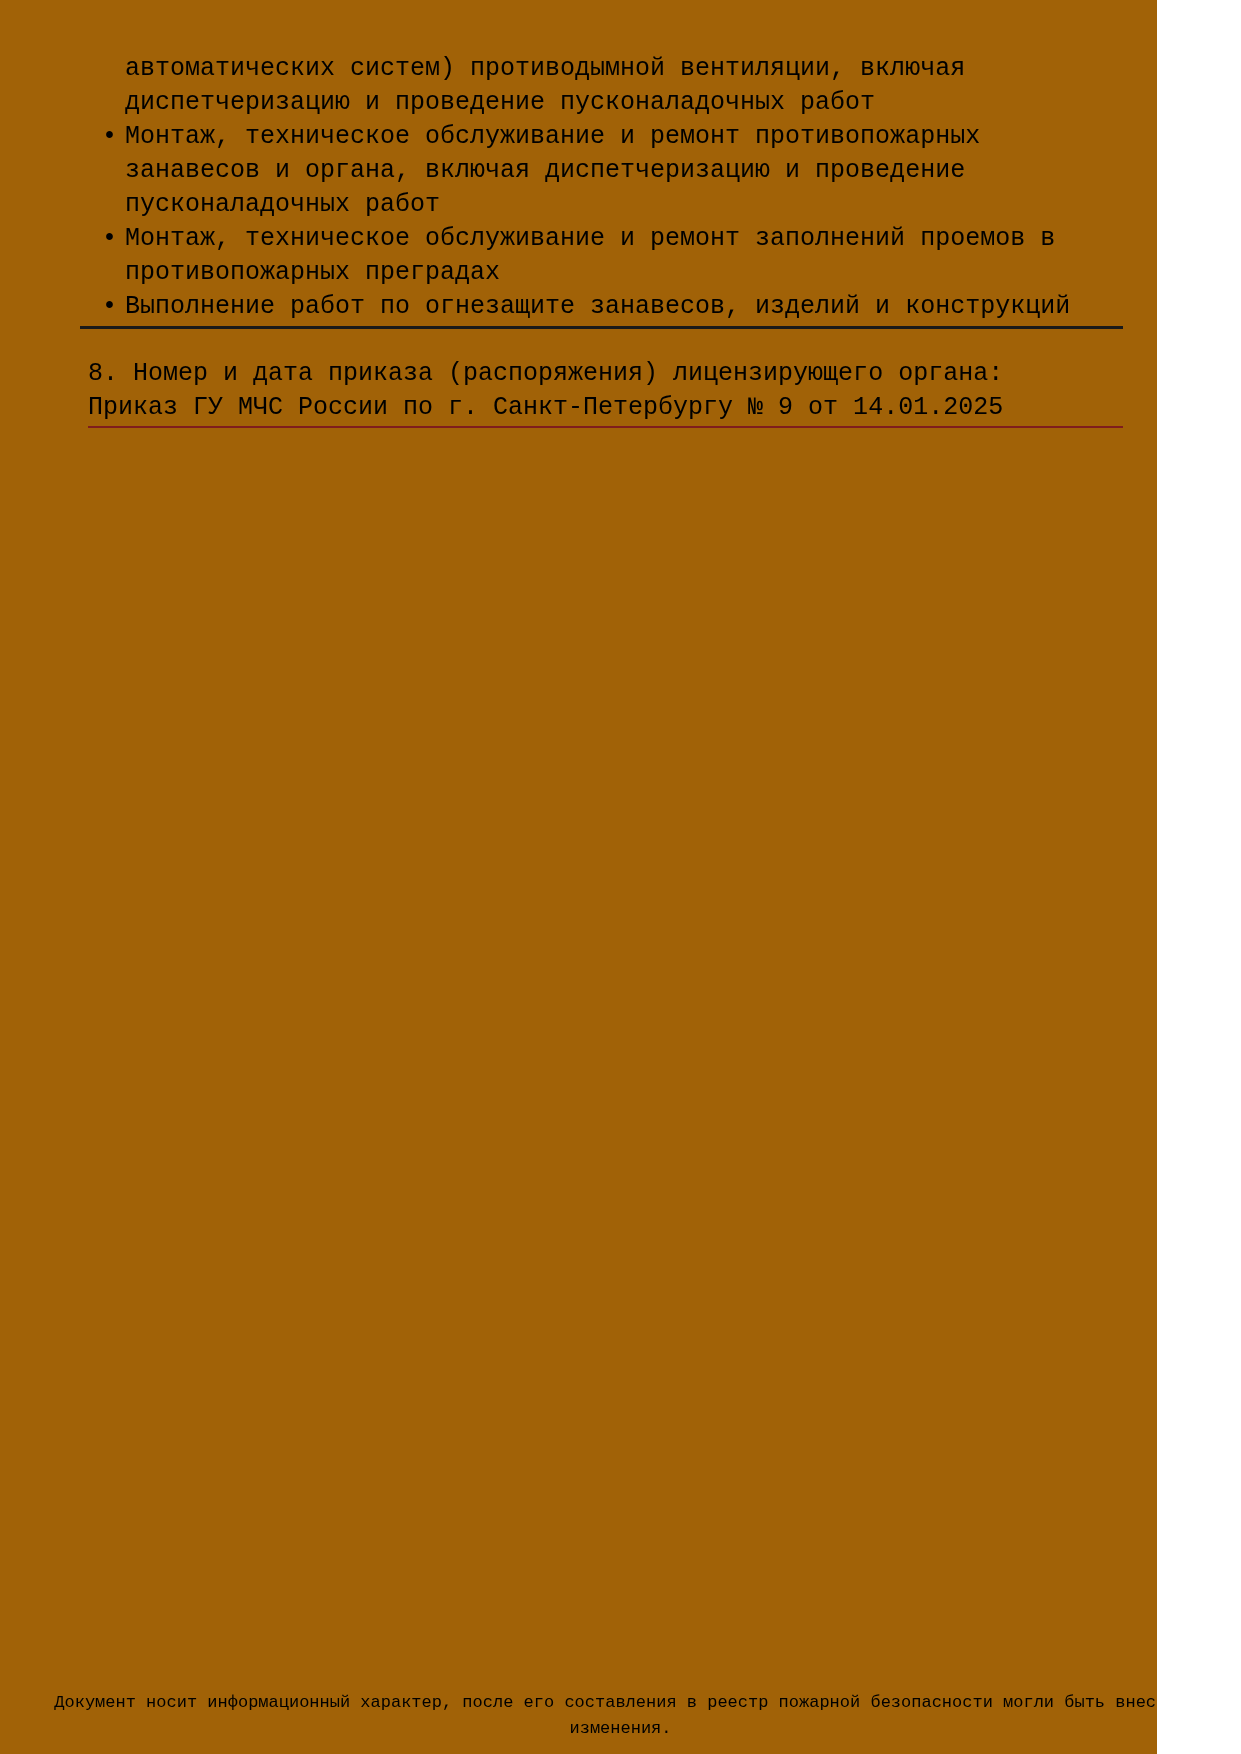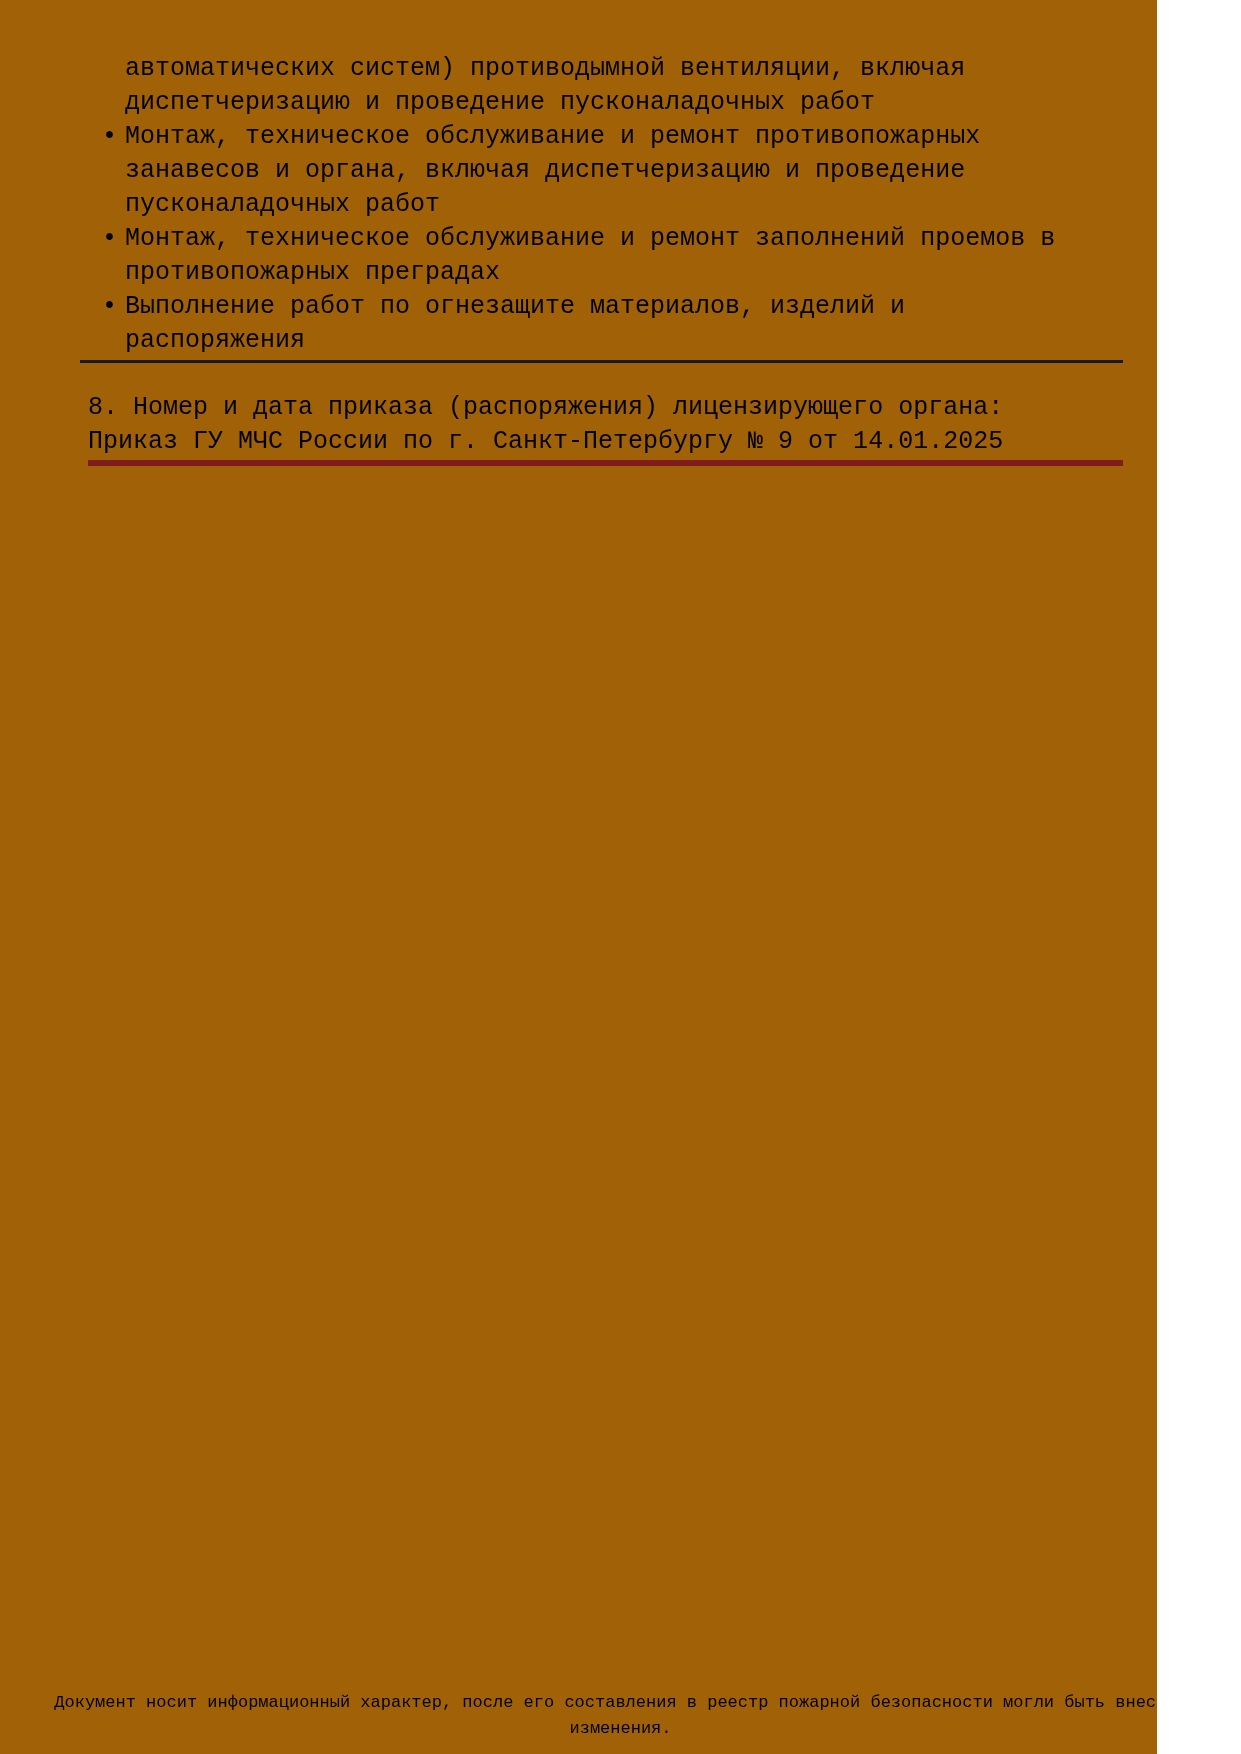--- a/index.html
+++ b/index.html
@@ -52,21 +52,21 @@
   .section8 {
     margin-top: 28px;
   }
   .section8-label {
     line-height: 34px;
   }
   .section8-value {
     display: block;
     width: 1035px;
     line-height: 33px;
-    border-bottom: 6px solid #7f1d1d;
+    border-bottom: 2px solid #7f1d1d;
     padding-bottom: 2px;
   }
   .footer-note {
     position: absolute;
     left: 0;
     bottom: 12px;
     width: 1241px;
     text-align: center;
     font-size: 17px;
     line-height: 26px;
@@ -87,21 +87,21 @@
       <li class="work-item">
         <span class="bullet">•</span>
         <span>Монтаж, техническое обслуживание и ремонт противопожарных занавесов и органа, включая диспетчеризацию и проведение пусконаладочных работ</span>
       </li>
       <li class="work-item">
         <span class="bullet">•</span>
         <span>Монтаж, техническое обслуживание и ремонт заполнений проемов в противопожарных преградах</span>
       </li>
       <li class="work-item">
         <span class="bullet">•</span>
-        <span>Выполнение работ по огнезащите материалов, изделий и распоряжения</span>
+        <span>Выполнение работ по огнезащите занавесов, изделий и конструкций</span>
       </li>
     </ul>
 
     <div class="rule-strong"></div>
 
     <div class="section8">
       <div class="section8-label">8. Номер и дата приказа (распоряжения) лицензирующего органа:</div>
       <div class="section8-value">Приказ ГУ МЧС России по г. Санкт-Петербургу № 9 от 14.01.2025</div>
     </div>
 

